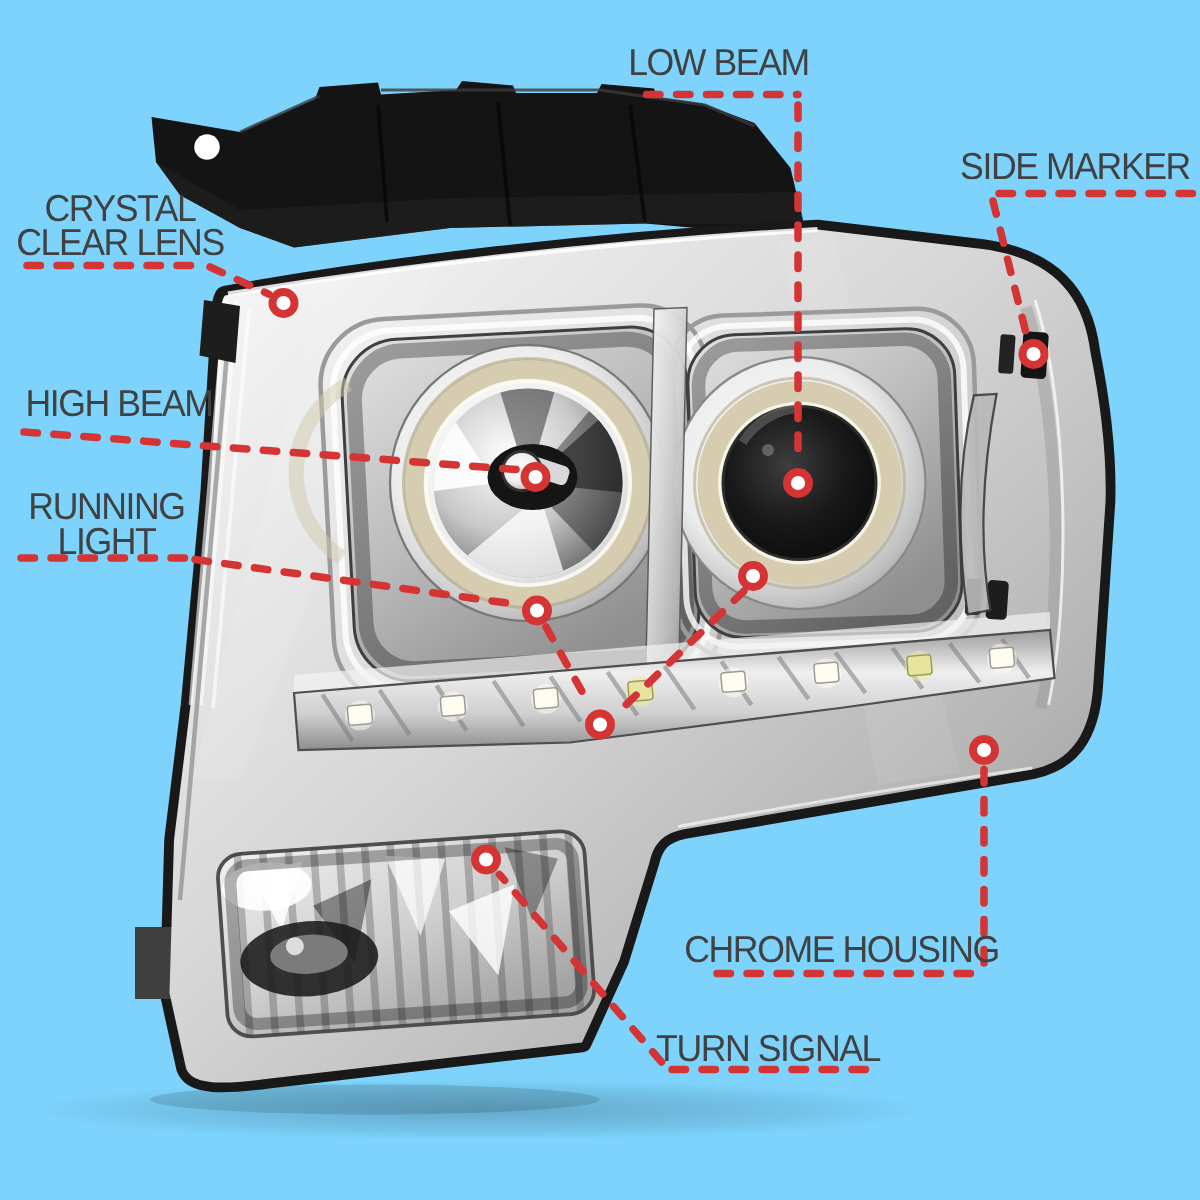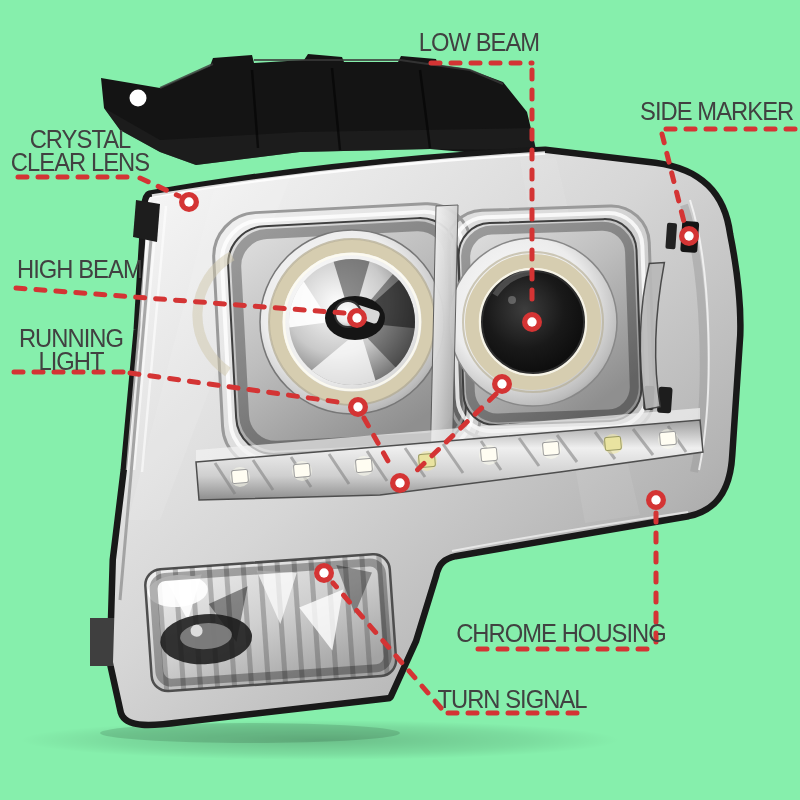--- a/index.html
+++ b/index.html
@@ -1,17 +1,17 @@
 <!DOCTYPE html>
 <html><head>
 <meta charset="utf-8">
 <style>
   html,body{margin:0;padding:0;background:#ffffff;}
   .stage{
-    position:relative;width:800px;height:800px;background:#86efac;overflow:hidden;
+    position:relative;width:800px;height:800px;background:#7dd3fc;overflow:hidden;
     font-family:"Liberation Sans", sans-serif;
   }
   .stage svg{position:absolute;left:0;top:0;}
   .label{
     position:absolute;
     font-size:25px;line-height:1.0;
     color:#414141;letter-spacing:-1px;white-space:nowrap;
     transform-origin:left top;transform:scaleX(.95);
   }
   .label.center{transform:translateX(-50%) scaleX(.95);transform-origin:center top;text-align:center;}

